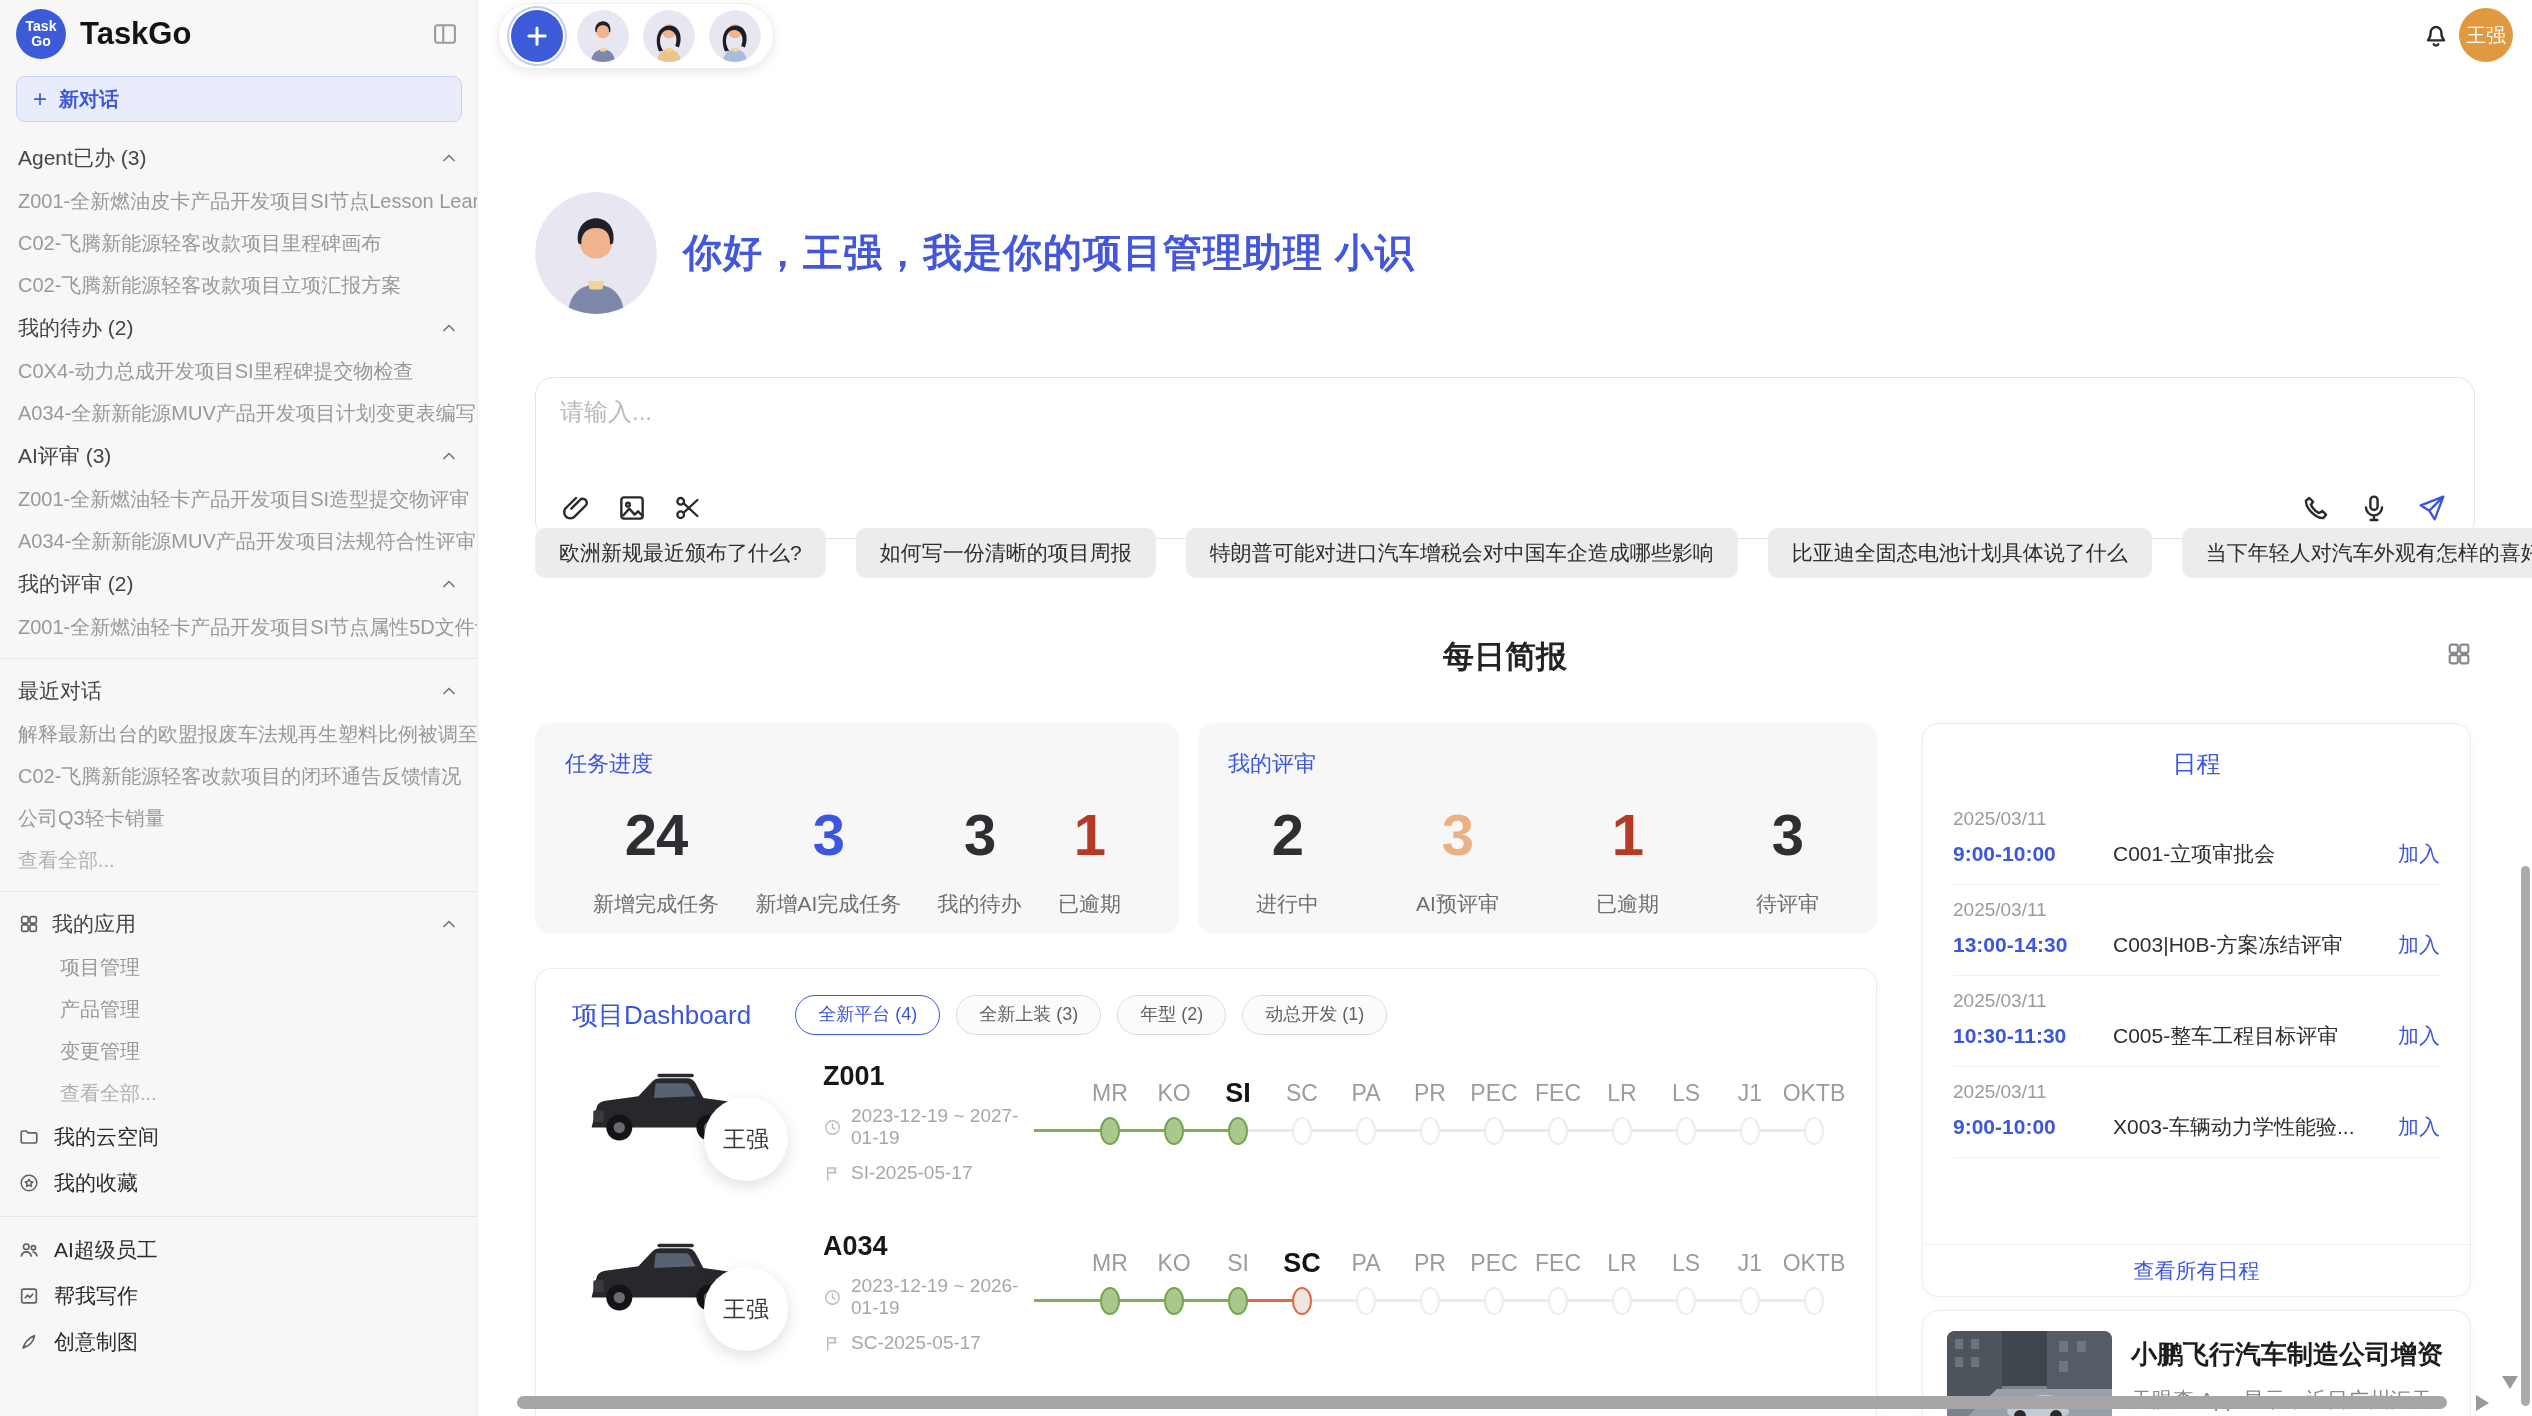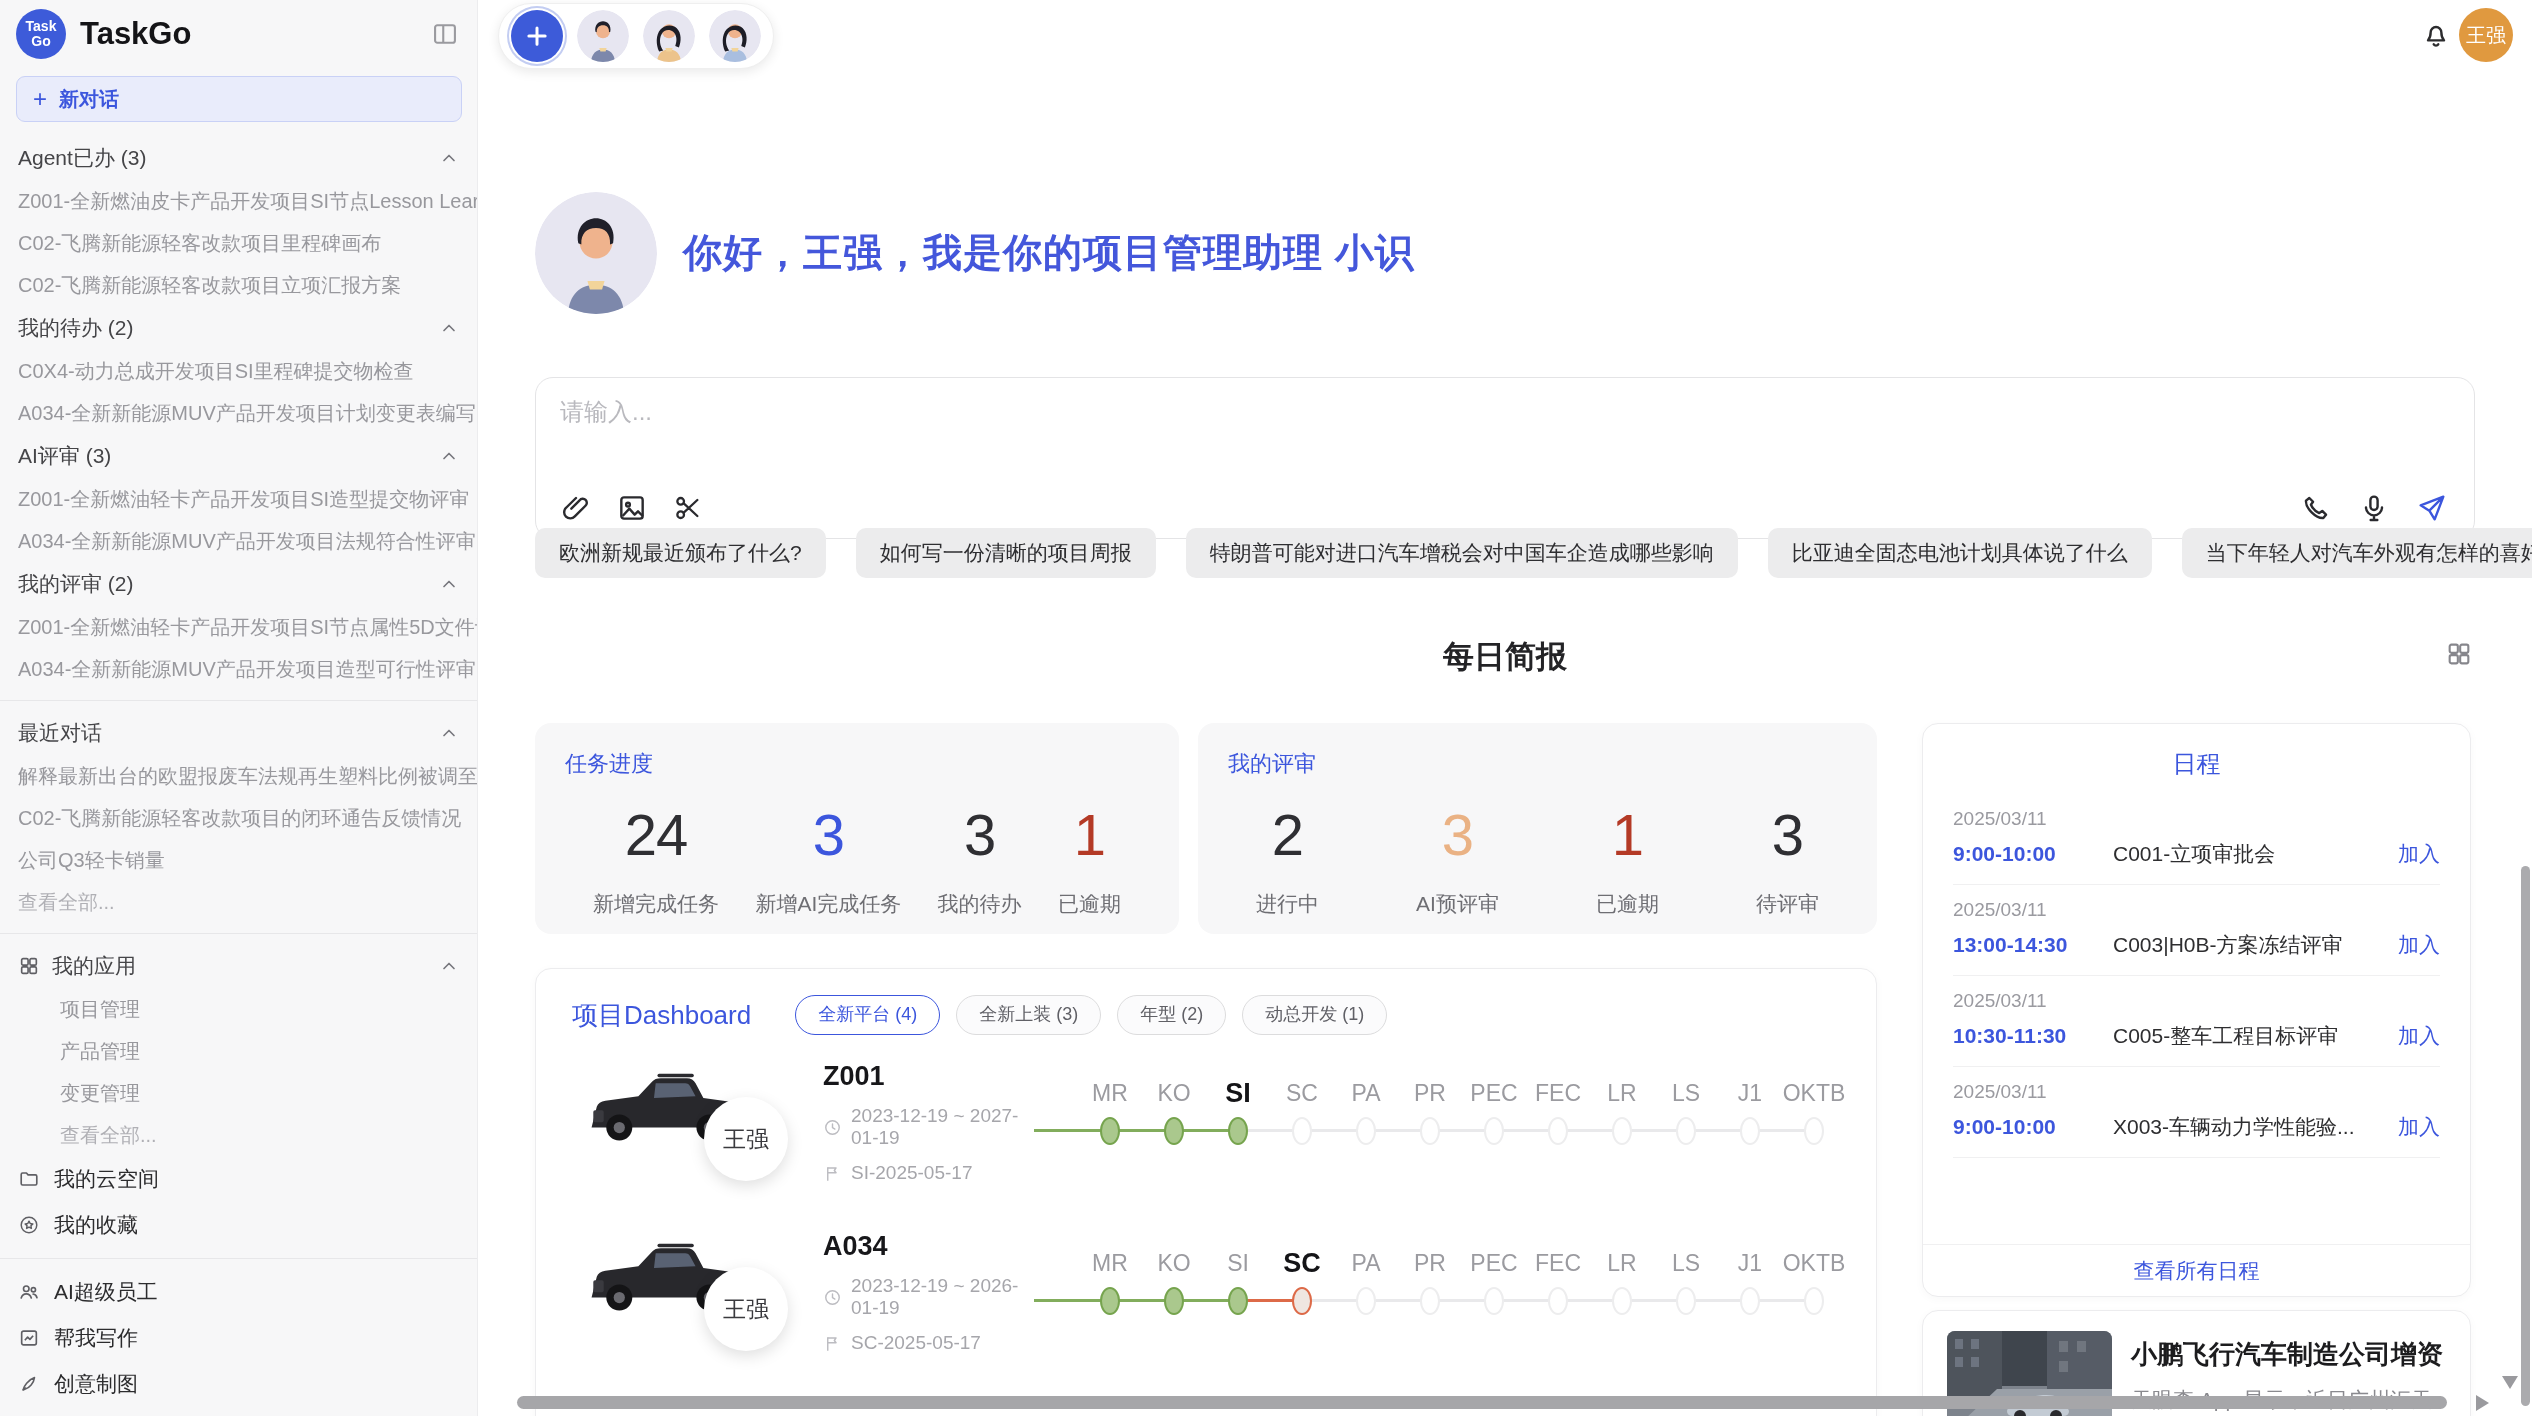--- a/index.html
+++ b/index.html
@@ -55,21 +55,21 @@
   .brief-head { left:57px; top:636px; width:1940px; height:40px; }
   .brief-title { text-align:center; font-size:31px; font-weight:700; color:#232326; }
   .brief-grid { position:absolute; right:2px; top:4px; width:28px; height:28px; color:#86868c; cursor:pointer; }
 
   .stat-card { top:723px; height:211px; background:#f7f7f8; border-radius:16px; }
   .stat-card.c1 { left:57px; width:644px; }
   .stat-card.c2 { left:720px; width:679px; }
   .stat-title { padding:26px 0 0 30px; font-size:22px; color:#3c56dd; }
   .stat-row { display:flex; justify-content:space-between; padding:0 58px; margin-top:22px; }
   .stat-cell { text-align:center; }
-  .stat-val { font-size:58px; font-weight:400; letter-spacing:-1px; }
+  .stat-val { font-size:58px; font-weight:700; letter-spacing:-1px; }
   .stat-lab { margin-top:22px; font-size:21px; color:#6e6e73; }
   .v-dark{color:#2f2f33} .v-blue{color:#3c56dd} .v-red{color:#b43a26} .v-orange{color:#eab284}
 
   .card { background:#fff; border:1.5px solid #ececee; border-radius:16px; box-shadow:0 2px 10px rgba(0,0,0,.03); }
   .schedule { left:1444px; top:723px; width:549px; height:574px; }
   .sched-title { text-align:center; font-size:24px; color:#3c56dd; padding-top:24px; }
   .sched-items { margin-top:14px; }
   .sched-item { padding:14px 30px 0; }
   .s-date { font-size:19px; color:#9a9aa0; }
   .s-row { display:flex; align-items:center; margin-top:10px; }
@@ -179,21 +179,20 @@
         <div class="sb-sec">
           <div class="sb-sec-head">
             <span class="sb-sec-title">我的评审 (2)</span>
             <span class="sb-chev">
               <svg viewBox="0 0 24 24" fill="none" stroke="currentColor" stroke-width="2" stroke-linecap="round" stroke-linejoin="round">
                 <path d="M6 15l6-6 6 6"></path>
               </svg>
             </span>
           </div>
           <div class="sb-item">Z001-全新燃油轻卡产品开发项目SI节点属性5D文件评审</div>
-          <div class="sb-item">A034-全新新能源MUV产品开发项目造型可行性评审</div>
         </div>
         <div class="sb-div"></div>
         <div class="sb-sec-head">
           <span class="sb-sec-title">最近对话</span>
           <span class="sb-chev">
             <svg viewBox="0 0 24 24" fill="none" stroke="currentColor" stroke-width="2" stroke-linecap="round" stroke-linejoin="round">
               <path d="M6 15l6-6 6 6"></path>
             </svg>
           </span>
         </div>

